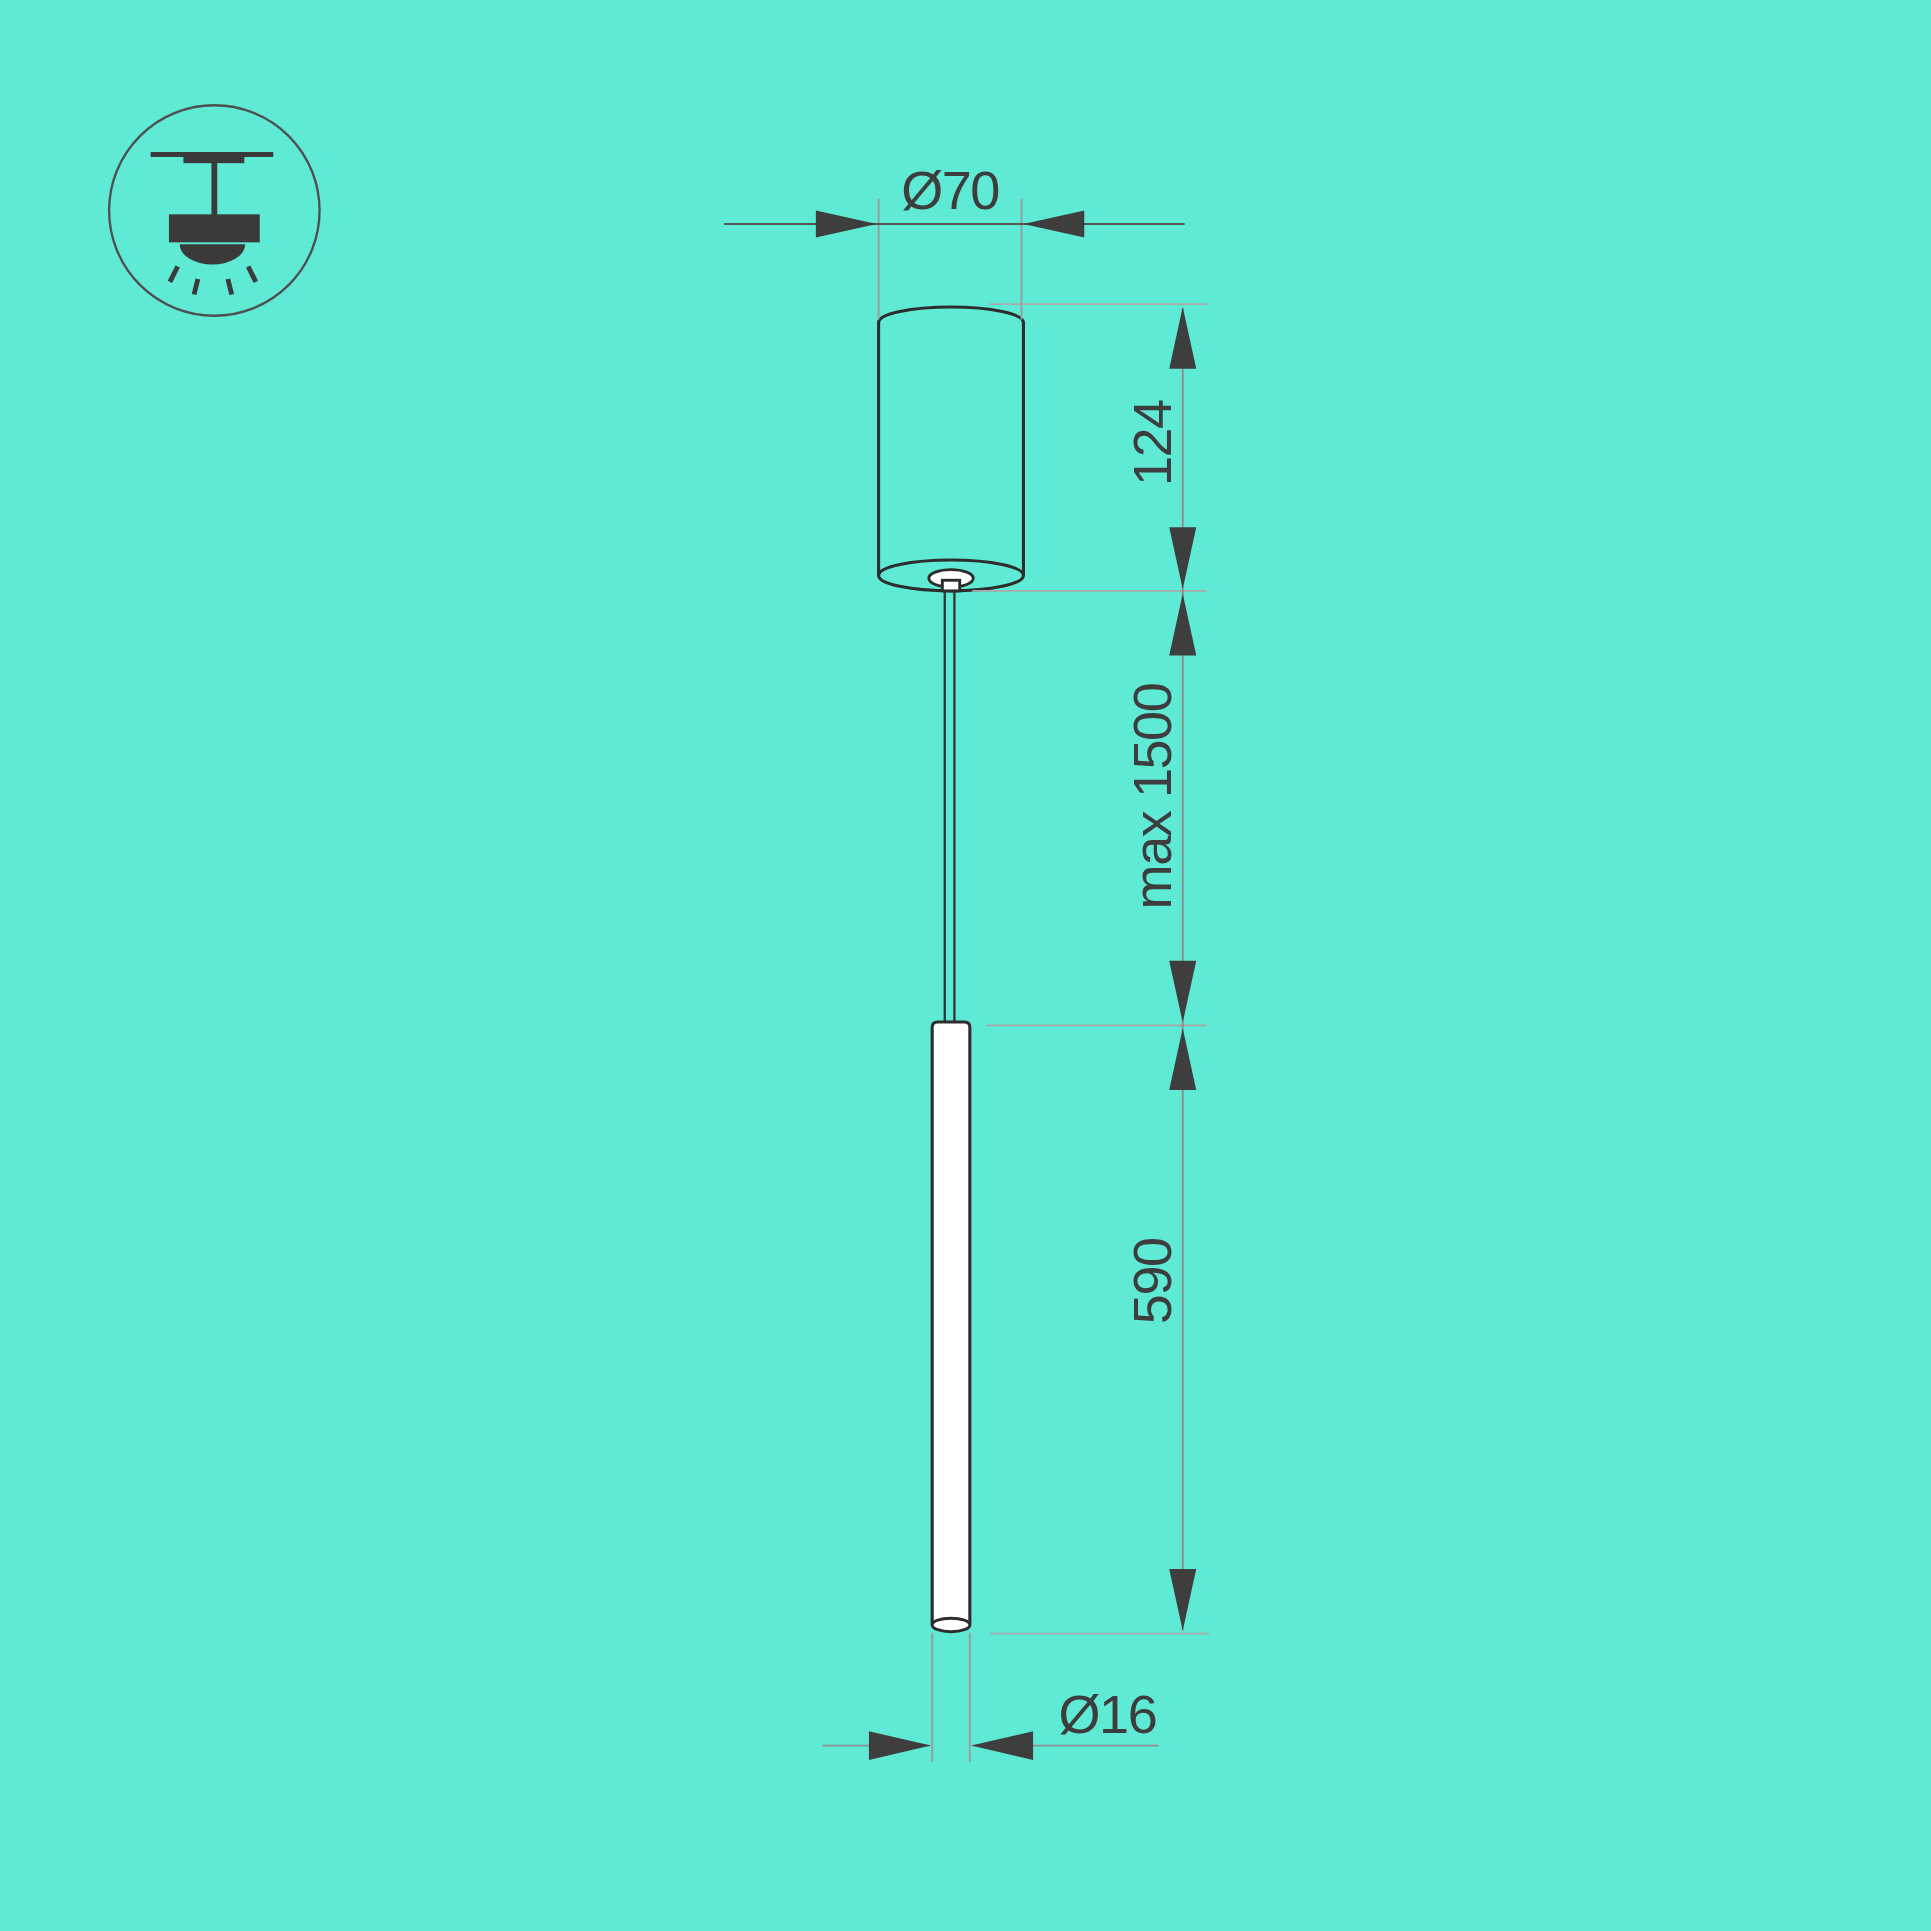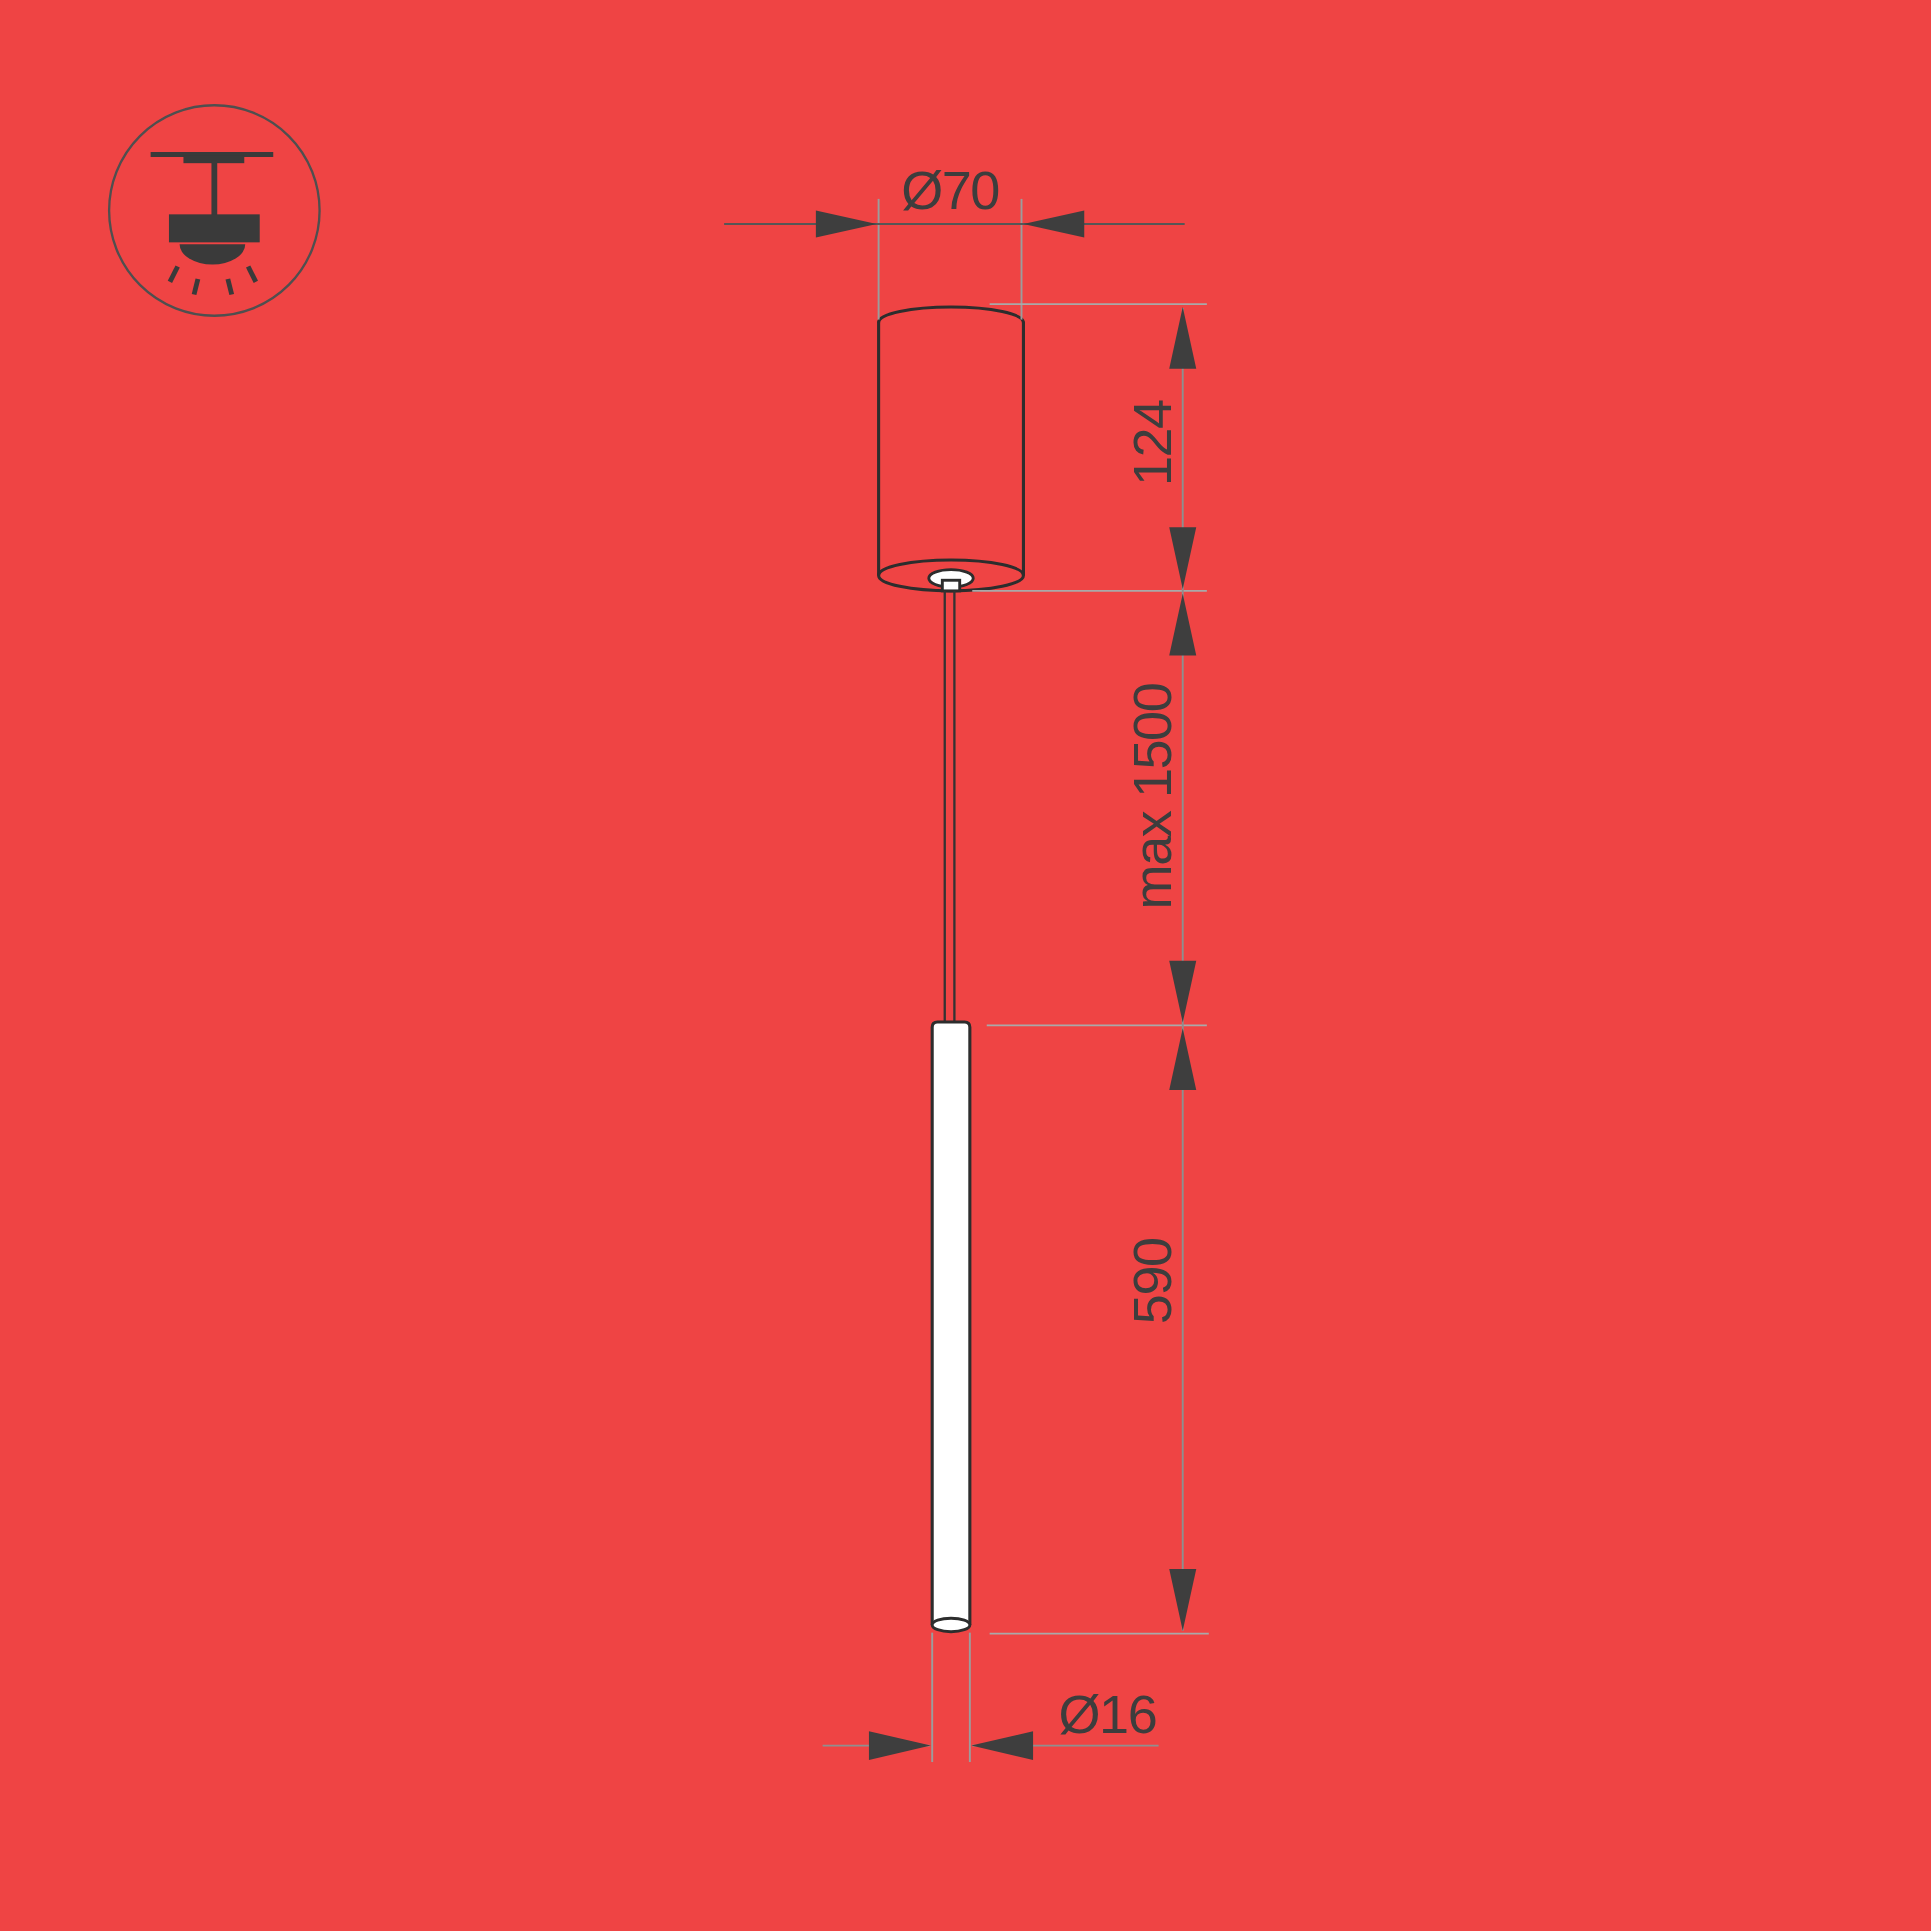--- a/index.html
+++ b/index.html
@@ -4,21 +4,21 @@
 <style>
   html, body {
     margin: 0;
     padding: 0;
     background: #ffffff;
   }
   #canvas {
     position: relative;
     width: 1931px;
     height: 1931px;
-    background: #ef4444;
+    background: #5eead4;
     font-family: "Liberation Sans", "DejaVu Sans", sans-serif;
     text-align: right;
   }
   svg { display: block; }
 
   
   .outline        { fill: none; stroke-width: 3.2; }
   .outline-filled { fill: #ffffff; stroke-width: 3.2; }
   .thin-outline   { fill: #ffffff; stroke-width: 3; }
   .wire-line      { fill: none; stroke-width: 2.4; }

